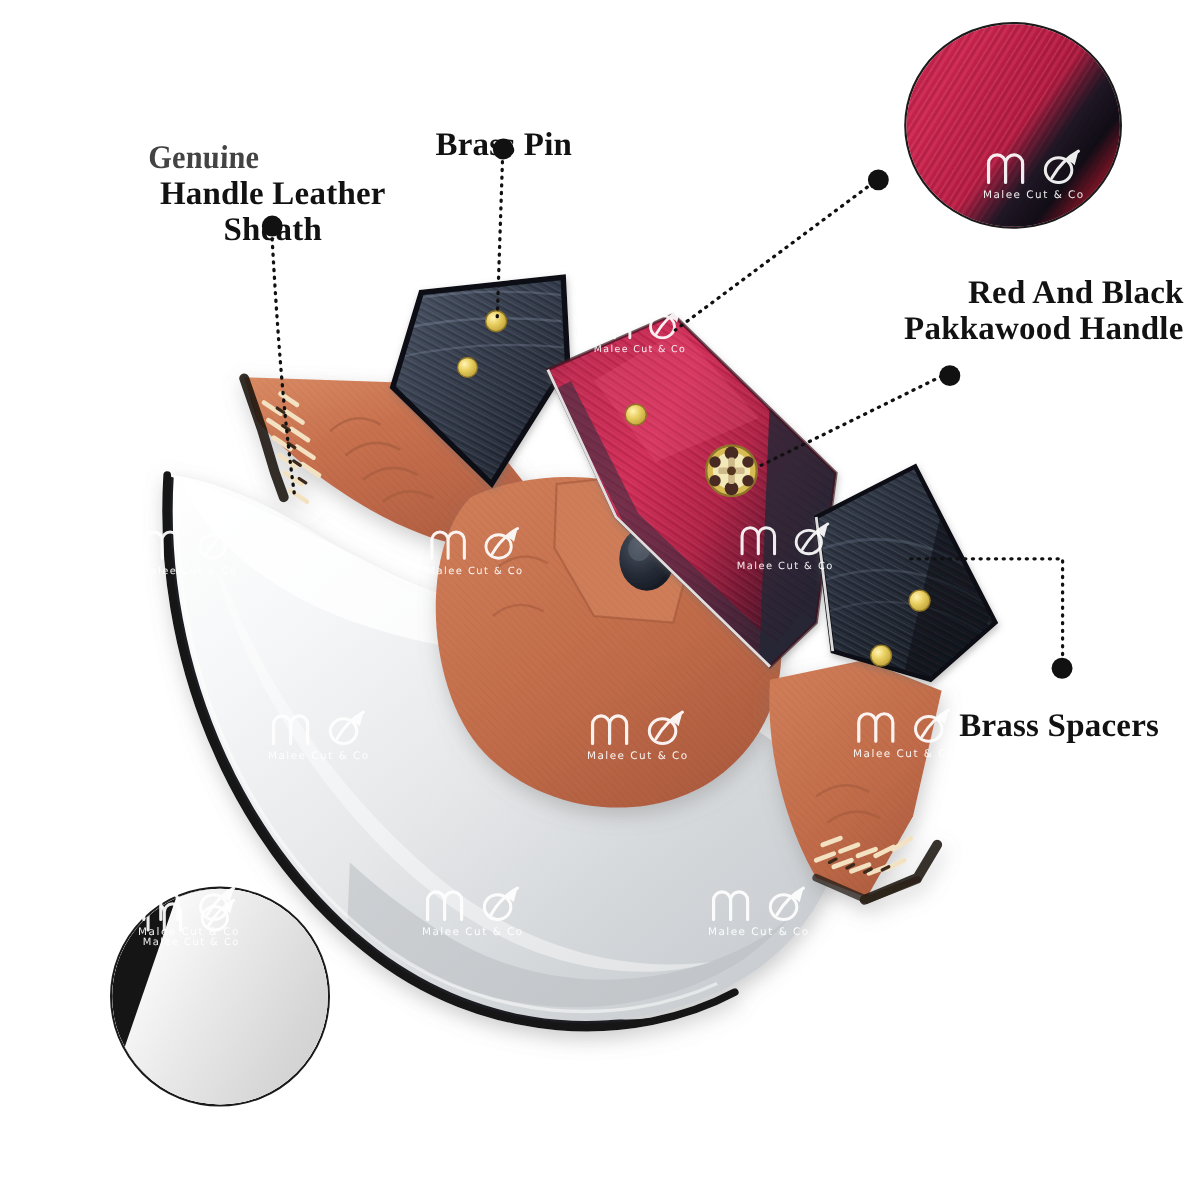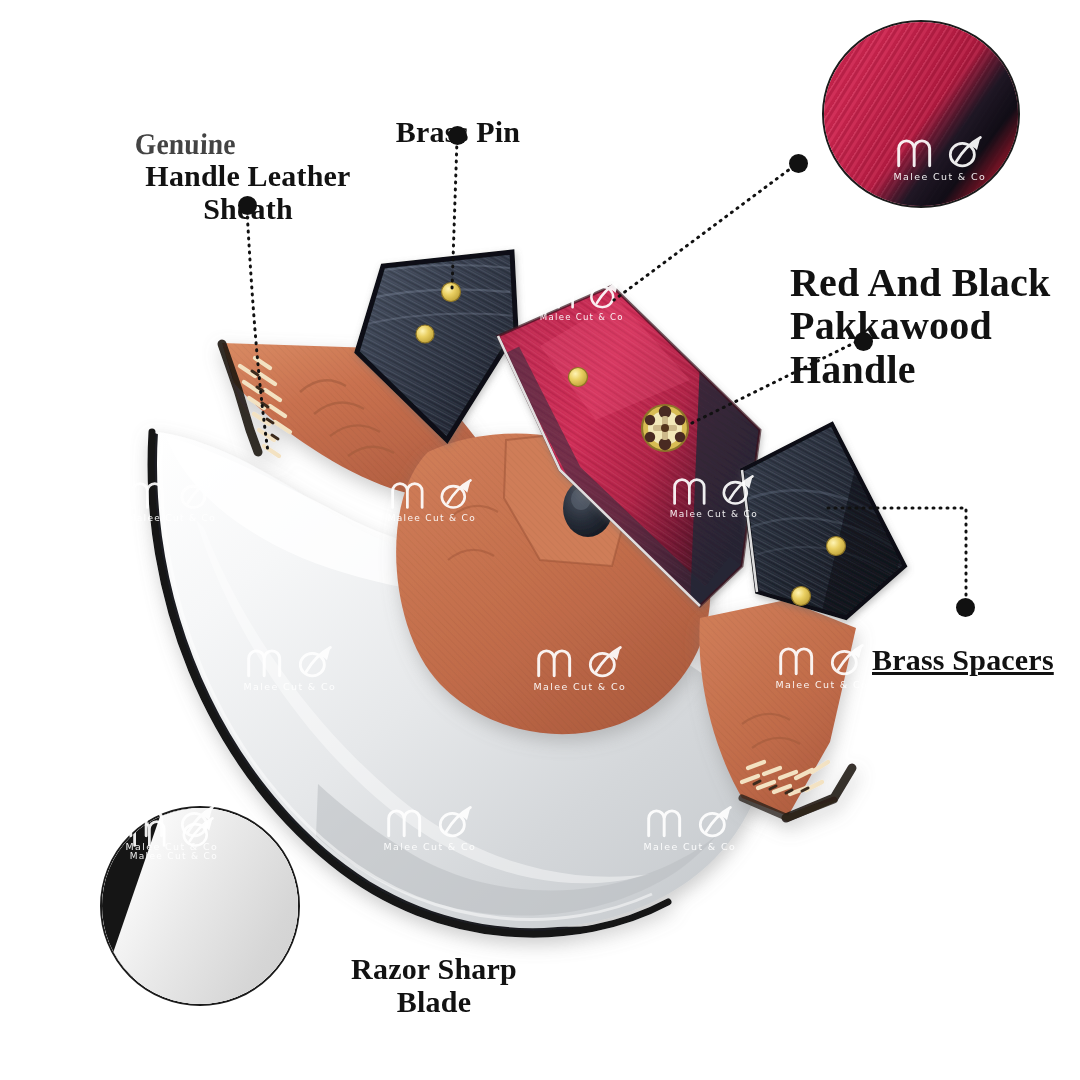--- a/index.html
+++ b/index.html
@@ -24,23 +24,23 @@
     text-align:center;
   }
   .lbl-leather { left:118px;  top:128px; width:260px; font-size:30px; }
   .lbl-leather .ghost{
     position:absolute; left:12px; top:0; width:120px; text-align:left;
     color:#2a2a2a; opacity:.88; transform:scaleX(.92) skewX(-2deg);
     text-shadow:0 0 1px #fff, 1px 0 0 #fff;
     mix-blend-mode:normal;
   }
   .lbl-brasspin { left:368px; top:84px;  width:180px; font-size:30px; }
-  .lbl-pakka    { left:790px; top:218px; width:286px; font-size:40px; text-align:left;}
+  .lbl-pakka    { left:790px; top:218px; width:286px; font-size:30px; text-align:right;}
   .lbl-mosaic   { left:878px; top:316px; width:190px; font-size:30px; text-align:left;}
-  .lbl-spacers  { left:872px; top:612px; width:200px; font-size:30px; text-align:left;text-decoration:underline;}
+  .lbl-spacers  { left:872px; top:612px; width:200px; font-size:30px; text-align:left;}
   .lbl-razor    { left:318px; top:921px; width:232px; font-size:30px; }
 
   
   .dot {
     position:absolute; width:19px; height:19px; border-radius:50%;
     background:#111; z-index:9;
   }
   .dot.d-leather { left:238px; top:196px; }
   .dot.d-brasspin{ left:448px; top:126px; }
   .dot.d-pakka   { left:789px; top:154px; }
@@ -601,18 +601,14 @@
   <div class="label lbl-pakka">
     <span>Red And Black
 Pakkawood Handle</span>
   </div>
 
 
   <div class="label lbl-spacers">
     <span>Brass Spacers</span>
   </div>
 
-  <div class="label lbl-razor">
-    <span>Razor Sharp
-Blade</span>
-  </div>
 
 </div>
 
 </body></html>

